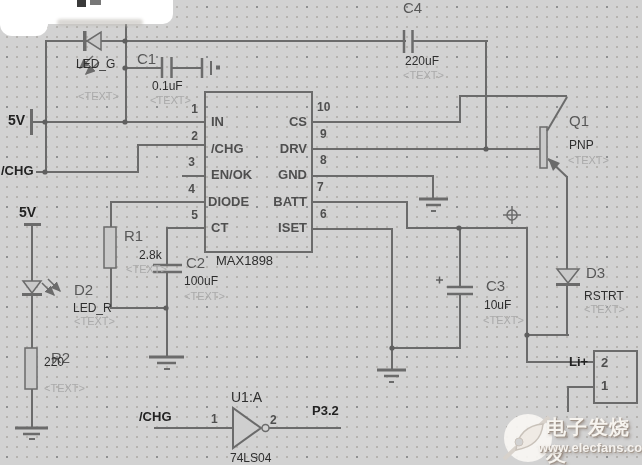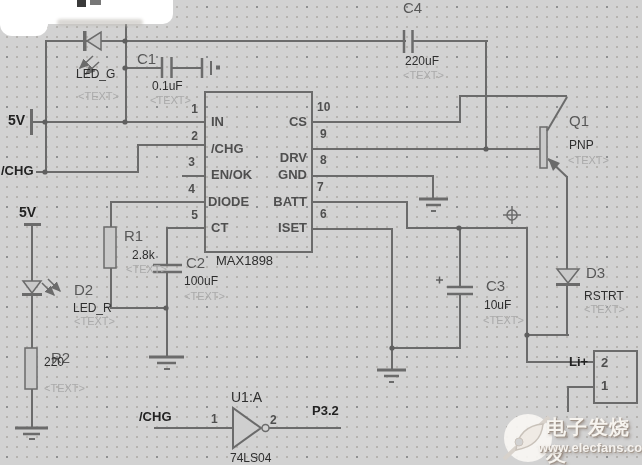--- a/index.html
+++ b/index.html
@@ -200,33 +200,33 @@
   <div style="position:absolute;left:77px;top:0;width:9px;height:7px;background:#3a3a3a"></div>
   <div style="position:absolute;left:90px;top:0;width:11px;height:5px;background:#777"></div>
 
   <div class="lbl net" style="left:8px;top:113px;font-size:14px">5V</div>
   <div class="lbl net" style="left:1px;top:164px">/CHG</div>
   <div class="lbl net" style="left:19px;top:205px;font-size:14px">5V</div>
   <div class="lbl net" style="left:139px;top:410px">/CHG</div>
   <div class="lbl net" style="left:312px;top:404px">P3.2</div>
   <div class="lbl net" style="left:569px;top:355px">Li+</div>
 
-  <div class="lbl val" style="left:76px;top:68px">LED_G</div>
+  <div class="lbl val" style="left:76px;top:58px">LED_G</div>
   <div class="lbl ph" style="left:78px;top:90px">&lt;TEXT&gt;</div>
 
   <div class="lbl ref" style="left:137px;top:51px">C1</div>
   <div class="lbl val" style="left:152px;top:80px">0.1uF</div>
   <div class="lbl ph" style="left:150px;top:94px">&lt;TEXT&gt;</div>
 
   <div class="lbl ref" style="left:403px;top:0">C4</div>
   <div class="lbl val" style="left:405px;top:55px">220uF</div>
   <div class="lbl ph" style="left:403px;top:69px">&lt;TEXT&gt;</div>
 
   <div class="lbl ref" style="left:124px;top:228px">R1</div>
-  <div class="lbl val" style="left:132px;top:249px">2.8k</div>
+  <div class="lbl val" style="left:139px;top:249px">2.8k</div>
   <div class="lbl ph" style="left:126px;top:263px">&lt;TEXT&gt;</div>
 
   <div class="lbl ref" style="left:186px;top:255px">C2</div>
   <div class="lbl val" style="left:184px;top:275px">100uF</div>
   <div class="lbl ph" style="left:184px;top:290px">&lt;TEXT&gt;</div>
 
   <div class="lbl ref" style="left:74px;top:282px">D2</div>
   <div class="lbl val" style="left:73px;top:302px">LED_R</div>
   <div class="lbl ph" style="left:74px;top:315px">&lt;TEXT&gt;</div>
 
@@ -255,21 +255,21 @@
 
   <div class="lbl pinname" style="left:601px;top:356px">2</div>
   <div class="lbl pinname" style="left:601px;top:379px">1</div>
 
   <div class="lbl pinname" style="left:211px;top:115px">IN</div>
   <div class="lbl pinname" style="left:211px;top:142px">/CHG</div>
   <div class="lbl pinname" style="left:211px;top:168px">EN/OK</div>
   <div class="lbl pinname" style="left:208px;top:195px">DIODE</div>
   <div class="lbl pinname" style="left:211px;top:221px">CT</div>
   <div class="lbl pinname rtxt" style="left:245px;top:115px;width:62px">CS</div>
-  <div class="lbl pinname rtxt" style="left:245px;top:151px;width:62px">DRV</div>
+  <div class="lbl pinname rtxt" style="left:245px;top:142px;width:62px">DRV</div>
   <div class="lbl pinname rtxt" style="left:245px;top:168px;width:62px">GND</div>
   <div class="lbl pinname rtxt" style="left:245px;top:195px;width:62px">BATT</div>
   <div class="lbl pinname rtxt" style="left:245px;top:221px;width:62px">ISET</div>
   <div class="lbl pinnum rtxt" style="left:184px;top:103px;width:14px">1</div>
   <div class="lbl pinnum rtxt" style="left:184px;top:130px;width:14px">2</div>
   <div class="lbl pinnum rtxt" style="left:181px;top:156px;width:14px">3</div>
   <div class="lbl pinnum rtxt" style="left:181px;top:183px;width:14px">4</div>
   <div class="lbl pinnum rtxt" style="left:184px;top:209px;width:14px">5</div>
   <div class="lbl pinnum" style="left:317px;top:101px">10</div>
   <div class="lbl pinnum" style="left:320px;top:128px">9</div>

